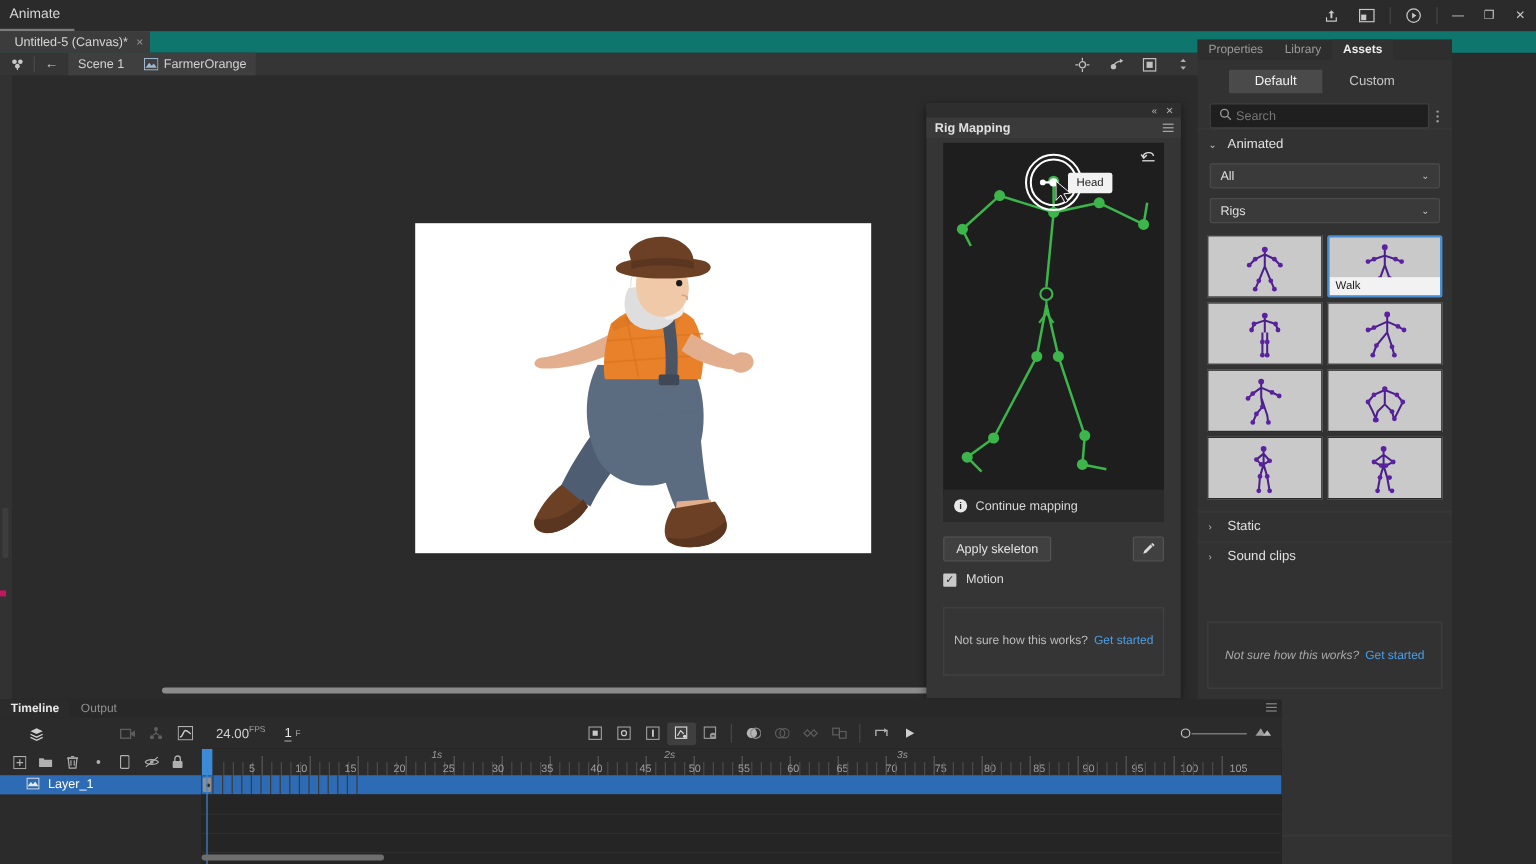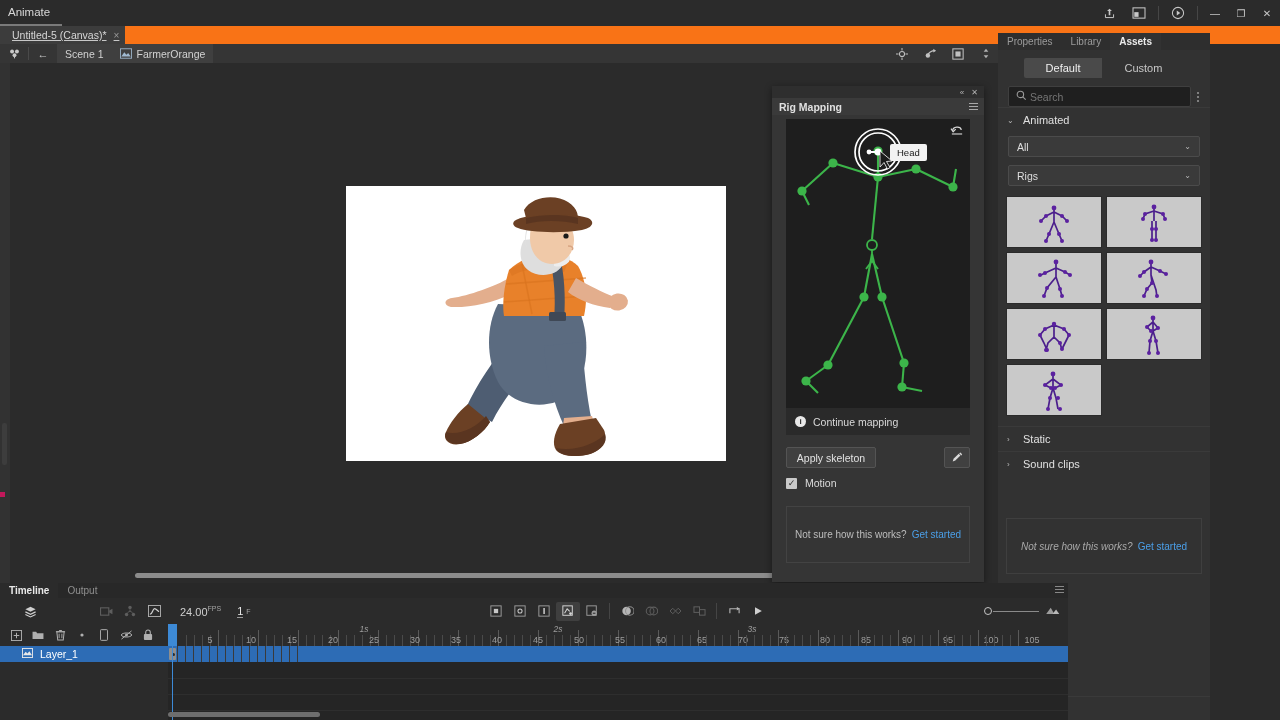--- a/index.html
+++ b/index.html
@@ -37,21 +37,21 @@
   .mb-sep { width:1px; height:14px; background:#464646; margin:0 4px; }
   .win-btns { display:flex; align-items:center; height:26px; }
   .win-btn {
     width:26px; height:26px; display:flex; align-items:center; justify-content:center;
     font-size:10px; color:#c8c8c8;
   }
 
   
   .tabbar {
     position:absolute; top:26px; left:0; width:1280px; height:18px;
-    background:#f97316; display:flex; align-items:flex-end;text-decoration:underline;
+    background:#0f766e; display:flex; align-items:flex-end;
   }
   .doctab {
     height:18px; background:#3c3c3c; display:flex; align-items:center;
     padding:0 6px 0 12px; font-size:10.5px; color:#d6d6d6; gap:7px;
   }
   .doctab .x { font-size:10px; color:#9a9a9a; }
 
   
   .scenebar {
     position:absolute; top:44px; left:0; width:1068px; height:19px;
@@ -629,20 +629,39 @@
               <circle cx="15" cy="17" r="2"></circle>
               <circle cx="10" cy="22" r="2"></circle>
               <circle cx="31" cy="17" r="2"></circle>
               <circle cx="36" cy="22" r="2"></circle>
               <circle cx="18" cy="35" r="2"></circle>
               <circle cx="28" cy="35" r="2"></circle>
               <circle cx="15" cy="42" r="2"></circle>
               <circle cx="31" cy="42" r="2"></circle>
             </g>
           </svg>
+      </div>
+      <div class="thumb sel">
+        <svg width="46" height="46" viewBox="0 0 46 46">
+            <g stroke="#4b1f8c" stroke-width="1.7" fill="none">
+              <path d="M23 8v14M23 14l-9 3-5 2M23 14l9 3 5 2M23 22l-4 11-4 8M23 22l4 11 5 8"></path>
+            </g>
+            <g fill="#5b21a0">
+              <circle cx="23" cy="7" r="2.4"></circle>
+              <circle cx="14" cy="17" r="2"></circle>
+              <circle cx="9" cy="19" r="2"></circle>
+              <circle cx="32" cy="17" r="2"></circle>
+              <circle cx="37" cy="19" r="2"></circle>
+              <circle cx="19" cy="33" r="2"></circle>
+              <circle cx="27" cy="33" r="2"></circle>
+              <circle cx="15" cy="41" r="2"></circle>
+              <circle cx="32" cy="41" r="2"></circle>
+            </g>
+          </svg>
+        <div class="thumb-cap">Walk</div>
       </div>
       <div class="thumb">
         <svg width="46" height="46" viewBox="0 0 46 46">
             <g stroke="#4b1f8c" stroke-width="1.7" fill="none">
               <path d="M23 9v13M23 12l-9 3-2 5M23 12l9 3 2 5M21 22v18M25 22v18"></path>
             </g>
             <g fill="#5b21a0">
               <circle cx="23" cy="8" r="2.4"></circle>
               <circle cx="14" cy="15" r="2"></circle>
               <circle cx="12" cy="20" r="2"></circle>

